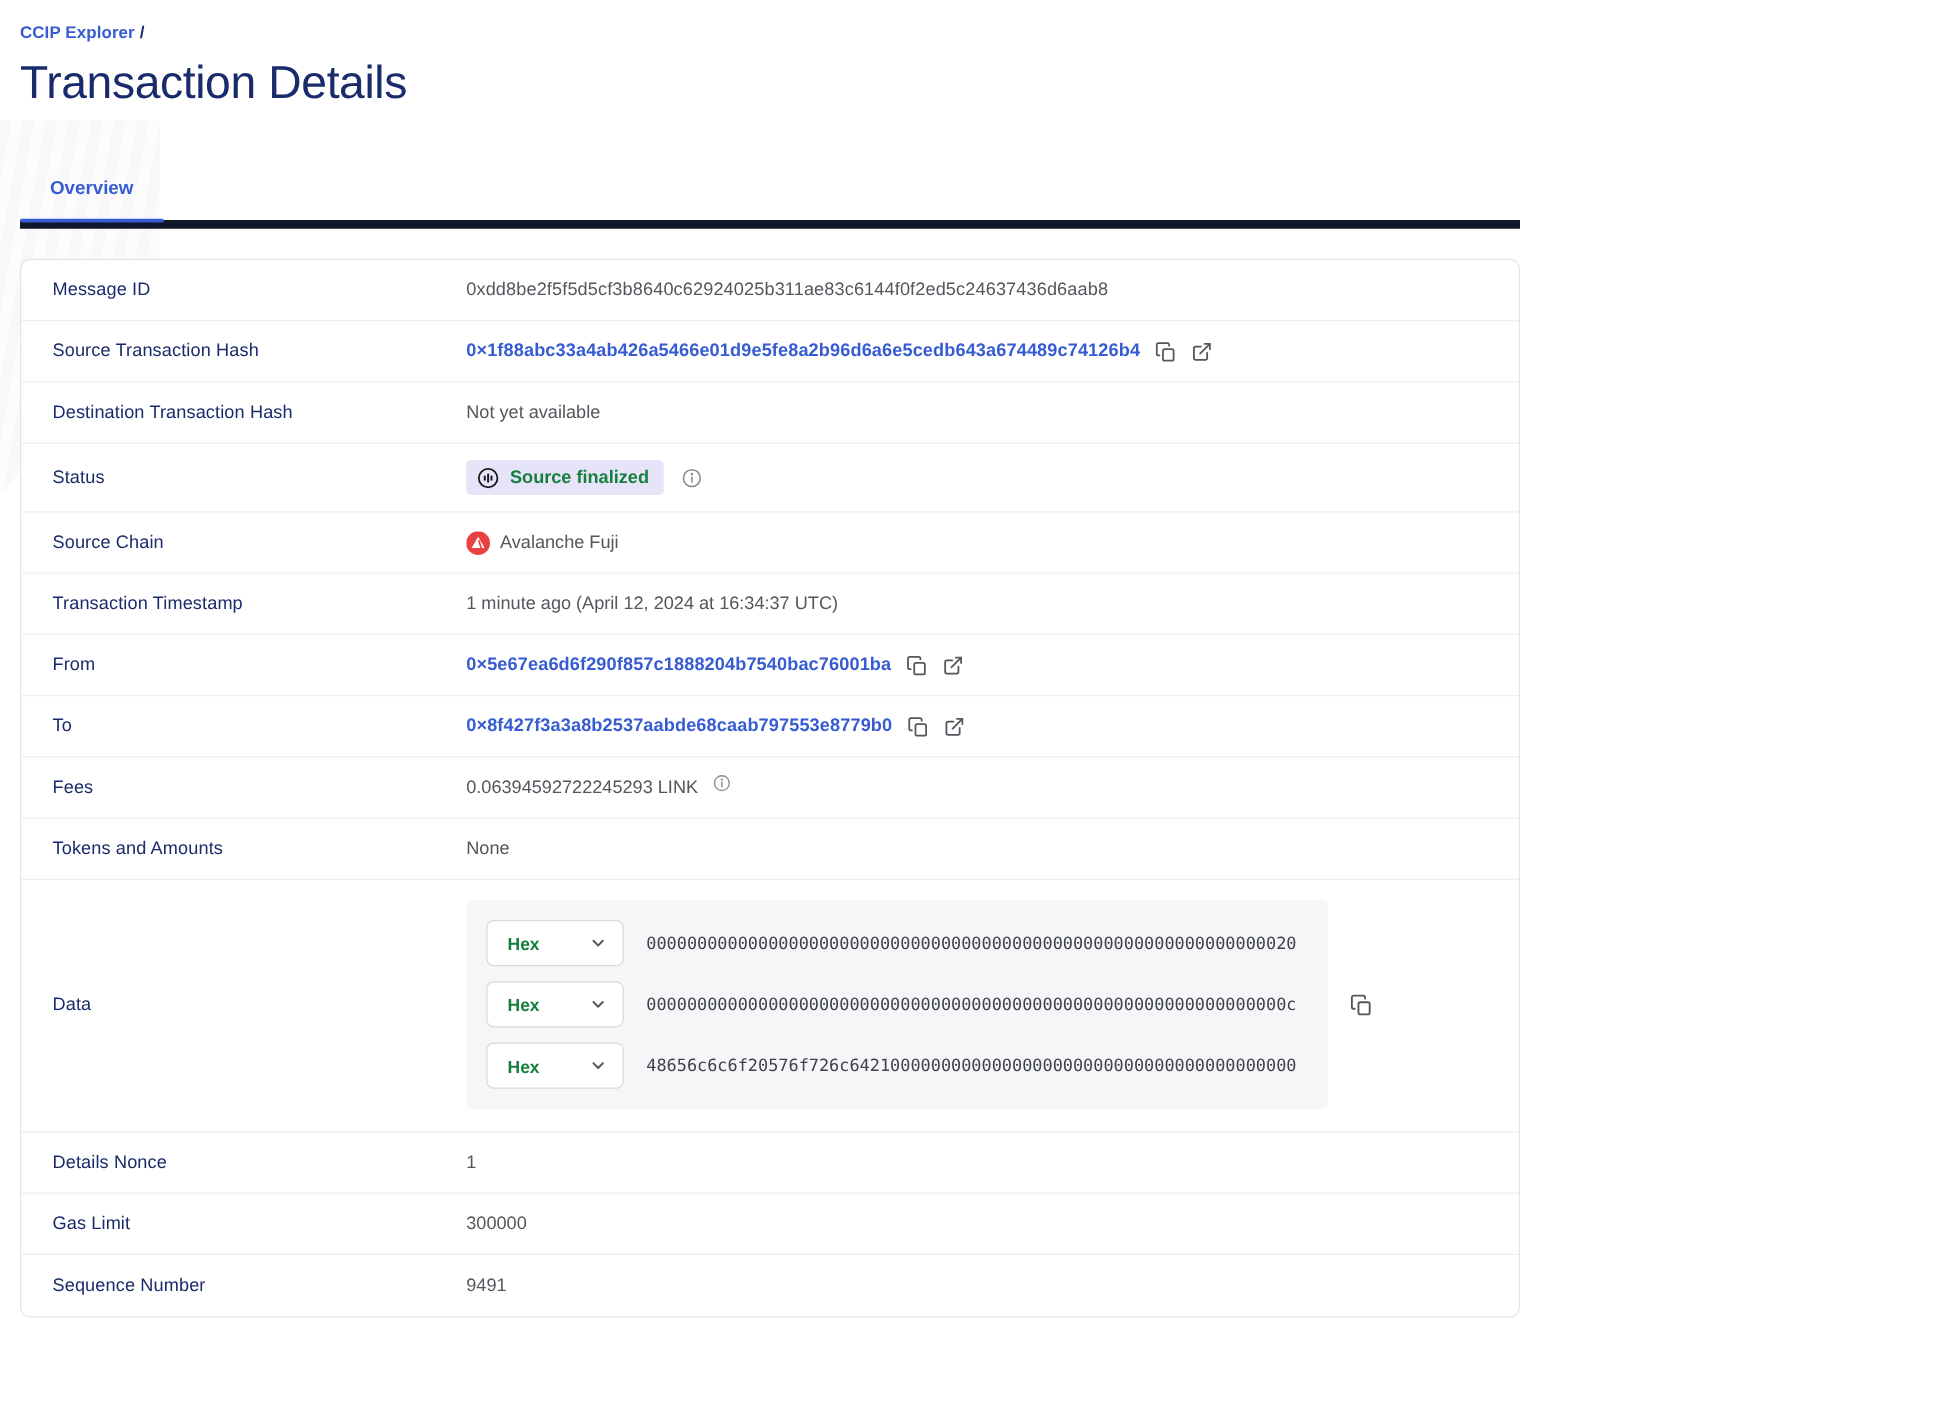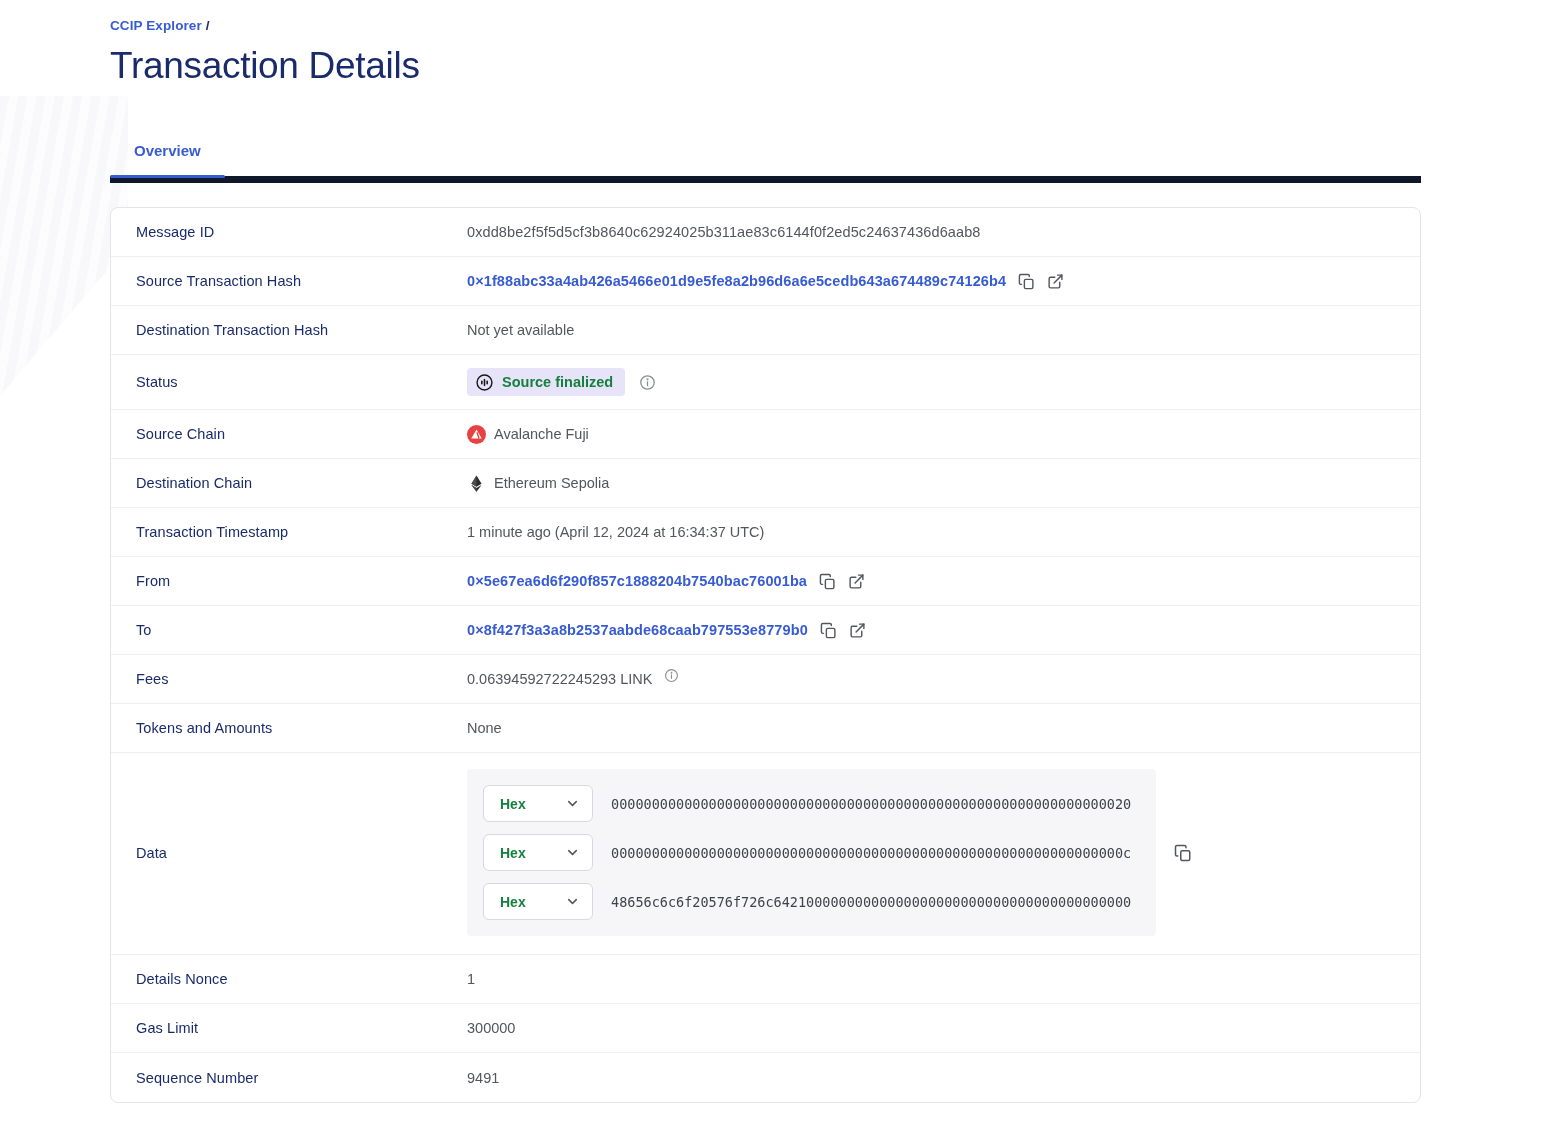--- a/index.html
+++ b/index.html
@@ -13,22 +13,22 @@
     position: absolute;
     left: 0; top: 96px;
     width: 128px; height: 300px;
     background: repeating-linear-gradient(100deg, #f1f2f7 0 9px, #fafafc 9px 18px);
     clip-path: polygon(0 0, 100% 0, 100% 50%, 0 100%);
     opacity: .55;
     pointer-events: none;
   }
   .container {
     position: relative;
-    margin-left: 110px;
-    width: 1311px;
+    width: 1216px;
+    padding-left: 16px;
   }
   
   .breadcrumb { padding-top: 18px; font-size: 13.5px; font-weight: 700; letter-spacing: .1px; }
   .breadcrumb a { color: #375bd2; text-decoration: none; cursor: pointer; }
   .breadcrumb .sep { color: #1a2b6b; margin-left: 4px; }
   h1.page-title {
     margin-top: 12px;
     font-size: 37px;
     font-weight: 400;
     color: #1a2b6b;
@@ -226,34 +226,20 @@
           <svg width="19" height="19" viewBox="0 0 24 24">
               <circle cx="12" cy="12" r="12" fill="#e84142"></circle>
               <polygon points="12,5.6 18.6,17 5.4,17" fill="#ffffff"></polygon>
               <line x1="12.6" y1="9.2" x2="15.2" y2="17" stroke="#e84142" stroke-width="1.7"></line>
             </svg>
         </span>
         <span>Avalanche Fuji</span>
       </div>
     </div>
 
-    <div class="detail-row">
-      <div class="row-label">Destination Chain</div>
-      <div class="row-value">
-        <span class="chain-icon">
-          <svg width="19" height="19" viewBox="0 0 24 24">
-              <polygon points="12,1.8 18.4,12.3 12,16.1 5.6,12.3" fill="#2b2b2b"></polygon>
-              <polygon points="12,1.8 12,16.1 5.6,12.3" fill="#4d4d4d"></polygon>
-              <polygon points="12,17.6 18.4,13.8 12,22.4 5.6,13.8" fill="#2b2b2b"></polygon>
-              <polygon points="12,17.6 12,22.4 5.6,13.8" fill="#4d4d4d"></polygon>
-            </svg>
-        </span>
-        <span>Ethereum Sepolia</span>
-      </div>
-    </div>
 
     <div class="detail-row">
       <div class="row-label">Transaction Timestamp</div>
       <div class="row-value">1 minute ago (April 12, 2024 at 16:34:37 UTC)</div>
     </div>
 
     <div class="detail-row">
       <div class="row-label">From</div>
       <div class="row-value">
         <a class="hash-link">0×5e67ea6d6f290f857c1888204b7540bac76001ba</a>

